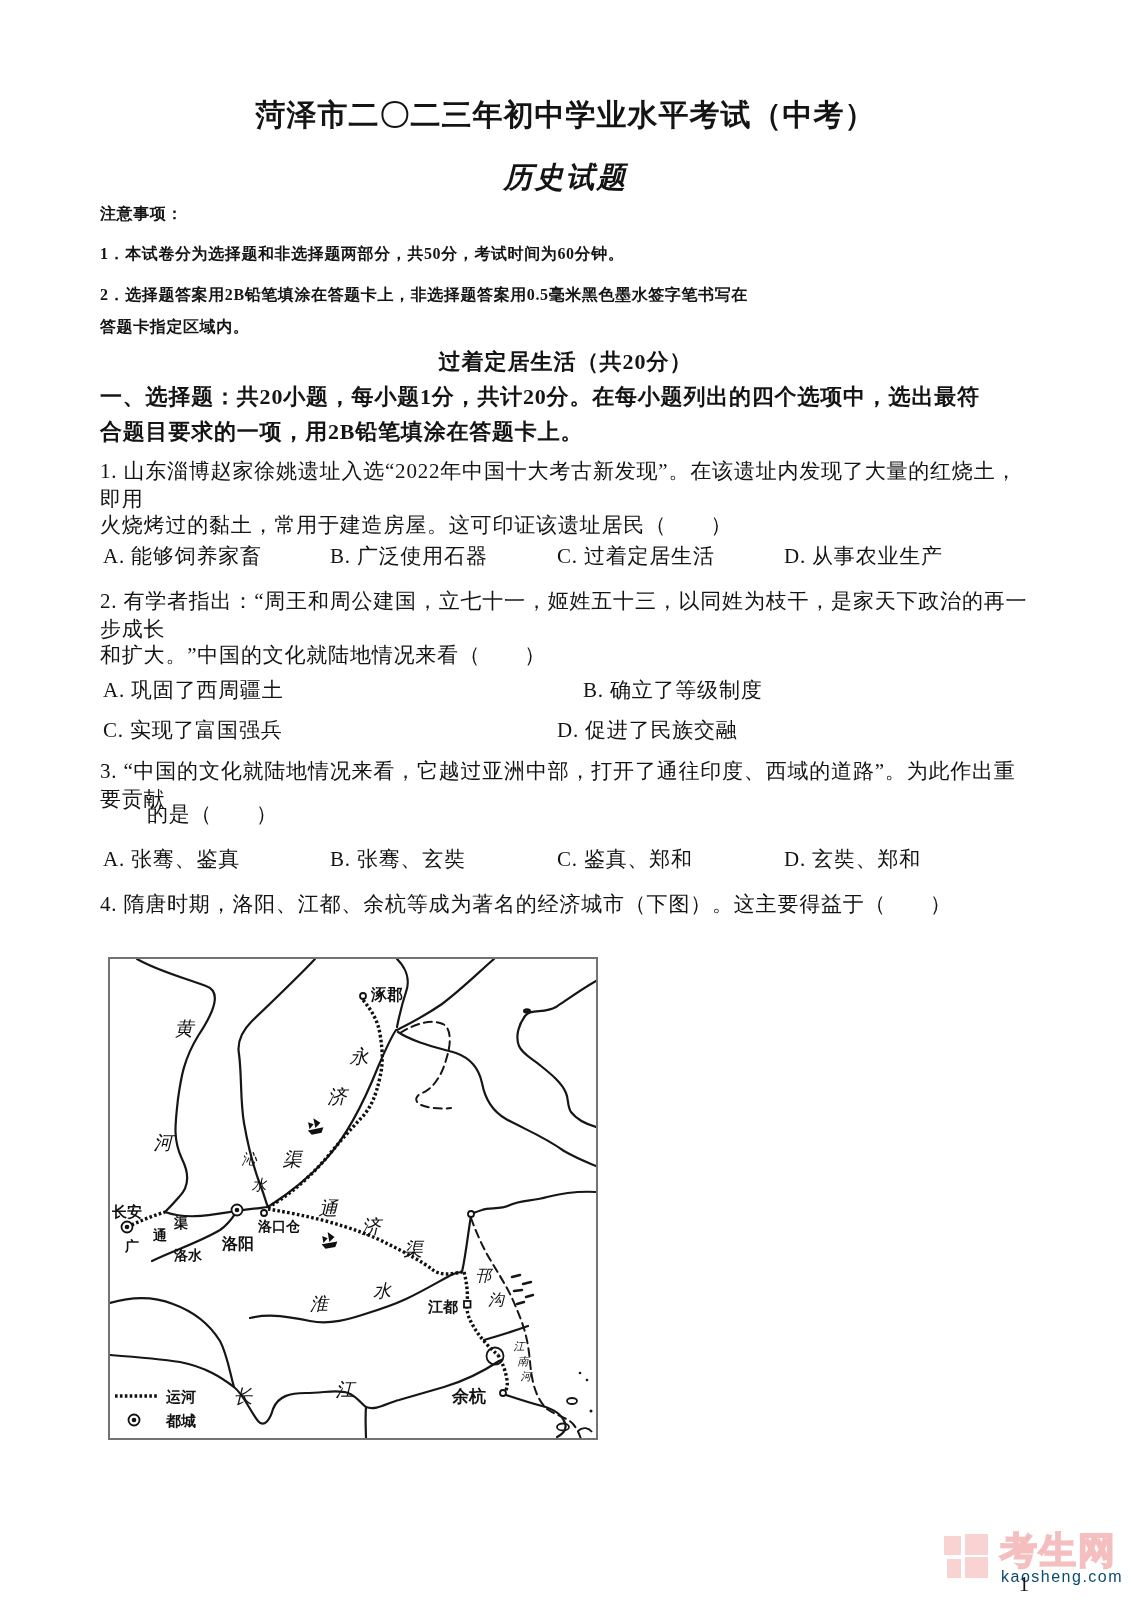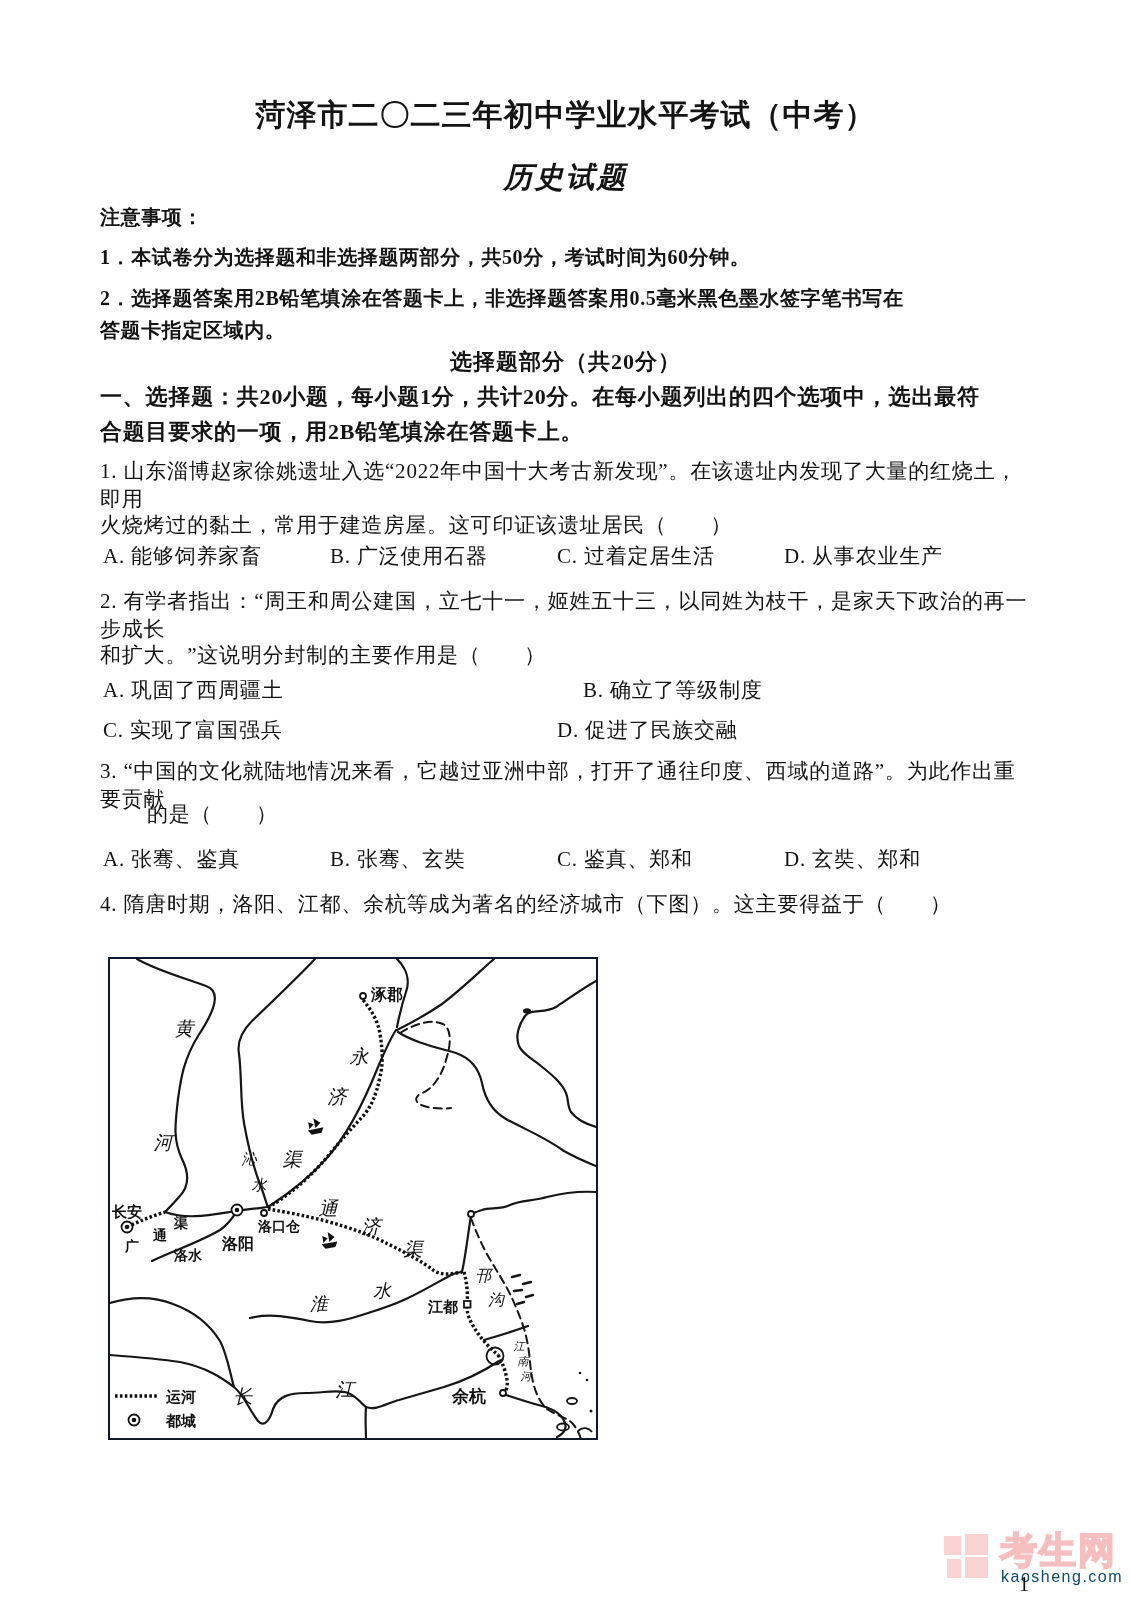--- a/index.html
+++ b/index.html
@@ -7,37 +7,37 @@
     position:relative;width:1131px;height:1600px;margin:0 auto;
     background:#ffffff;overflow:hidden;
     font-family:"Liberation Serif","DejaVu Serif",serif;
     color:#141414;
   }
   .abs{position:absolute;left:100px;width:931px;}
   .center{text-align:center;}
   .bold{font-weight:bold;}
   .title{top:95px;font-size:30px;letter-spacing:1px;}
   .subtitle{top:158px;font-size:29px;letter-spacing:2px;font-style:italic;}
-  .notice-line{font-size:20px;letter-spacing:0.6px;font-family:Liberation Serif, serif;}
+  .notice-line{font-size:16px;letter-spacing:0.6px;font-family:Liberation Serif, serif;}
   .nh{top:204px;}.n1{top:244px;}.n2a{top:285px;}.n2b{top:317px;}
   .sec{top:347px;font-size:22px;letter-spacing:1px;}
   .in1{top:382px;}.in2{top:417px;}
   .intro-line{font-size:22px;letter-spacing:0.8px;}
   .q-line{font-size:21px;letter-spacing:0.8px;}
   .q1a{top:457px;}.q1b{top:511px;}
   .q2a{top:587px;}.q2b{top:641px;}
   .q3a{top:757px;}.q3b{top:800px;margin-left:47px;}
   .q4a{top:890px;}
   .opt-row{left:103px;width:928px;display:flex;font-size:21px;letter-spacing:0.8px;}
   .q1o{top:542px;}.q2ab{top:676px;gap:32px;}.q2cd{top:716px;}.q3o{top:845px;}
   .opt{display:inline-block;width:227px;white-space:nowrap;}
   .opt-wide{display:inline-block;width:454px;white-space:nowrap;}
   .map-figure{
     position:absolute;left:108px;top:957px;width:490px;height:483px;
-    border:2px solid #0f172a;box-sizing:border-box;background:#fff;
+    border:2px solid #737373;box-sizing:border-box;background:#fff;
   }
   .map-figure svg{display:block;width:100%;height:100%;}
   .map-figure text{font-family:"Liberation Serif","DejaVu Serif",serif;fill:#111;}
   .mc{font-weight:bold;}           
   .mr{font-style:italic;}          
   .watermark{position:absolute;left:944px;top:1530px;width:180px;height:62px;}
   .wm-logo{position:absolute;left:0;top:4px;width:48px;height:46px;}
   .wm-logo .blk{position:absolute;background:#f9d2d2;}
   .wm-b1{left:0;top:2px;width:17px;height:19px;}
   .wm-b2{left:3px;top:25px;width:14px;height:19px;}
@@ -61,35 +61,35 @@
 <div class="page">
 
   <div class="abs center bold title">菏泽市二〇二三年初中学业水平考试（中考）</div>
   <div class="abs center bold subtitle">历史试题</div>
 
   <div class="abs bold notice-line nh">注意事项：</div>
   <div class="abs bold notice-line n1">1．本试卷分为选择题和非选择题两部分，共50分，考试时间为60分钟。</div>
   <div class="abs bold notice-line n2a">2．选择题答案用2B铅笔填涂在答题卡上，非选择题答案用0.5毫米黑色墨水签字笔书写在</div>
   <div class="abs bold notice-line n2b">答题卡指定区域内。</div>
 
-  <div class="abs center bold sec">选择题部分（共20分）</div>
+  <div class="abs center bold sec">过着定居生活（共20分）</div>
   <div class="abs bold intro-line in1">一、选择题：共20小题，每小题1分，共计20分。在每小题列出的四个选项中，选出最符</div>
   <div class="abs bold intro-line in2">合题目要求的一项，用2B铅笔填涂在答题卡上。</div>
 
   <div class="abs q-line q1a">1. 山东淄博赵家徐姚遗址入选“2022年中国十大考古新发现”。在该遗址内发现了大量的红烧土，即用</div>
   <div class="abs q-line q1b">火烧烤过的黏土，常用于建造房屋。这可印证该遗址居民（　　）</div>
   <div class="abs opt-row q1o">
     <span class="opt">A. 能够饲养家畜</span>
     <span class="opt">B. 广泛使用石器</span>
     <span class="opt">C. 过着定居生活</span>
     <span class="opt">D. 从事农业生产</span>
   </div>
 
   <div class="abs q-line q2a">2. 有学者指出：“周王和周公建国，立七十一，姬姓五十三，以同姓为枝干，是家天下政治的再一步成长</div>
-  <div class="abs q-line q2b">和扩大。”这说明分封制的主要作用是（　　）</div>
+  <div class="abs q-line q2b">和扩大。”中国的文化就陆地情况来看（　　）</div>
   <div class="abs opt-row q2ab">
     <span class="opt-wide">A. 巩固了西周疆土</span>
     <span class="opt-wide">B. 确立了等级制度</span>
   </div>
   <div class="abs opt-row q2cd">
     <span class="opt-wide">C. 实现了富国强兵</span>
     <span class="opt-wide">D. 促进了民族交融</span>
   </div>
 
   <div class="abs q-line q3a">3. “中国的文化就陆地情况来看，它越过亚洲中部，打开了通往印度、西域的道路”。为此作出重要贡献</div>

